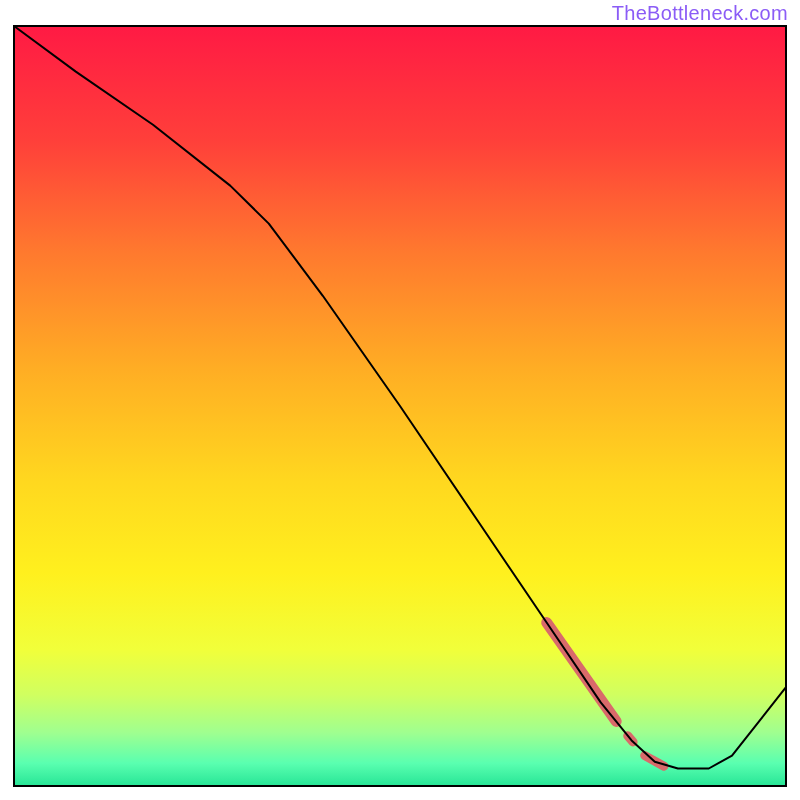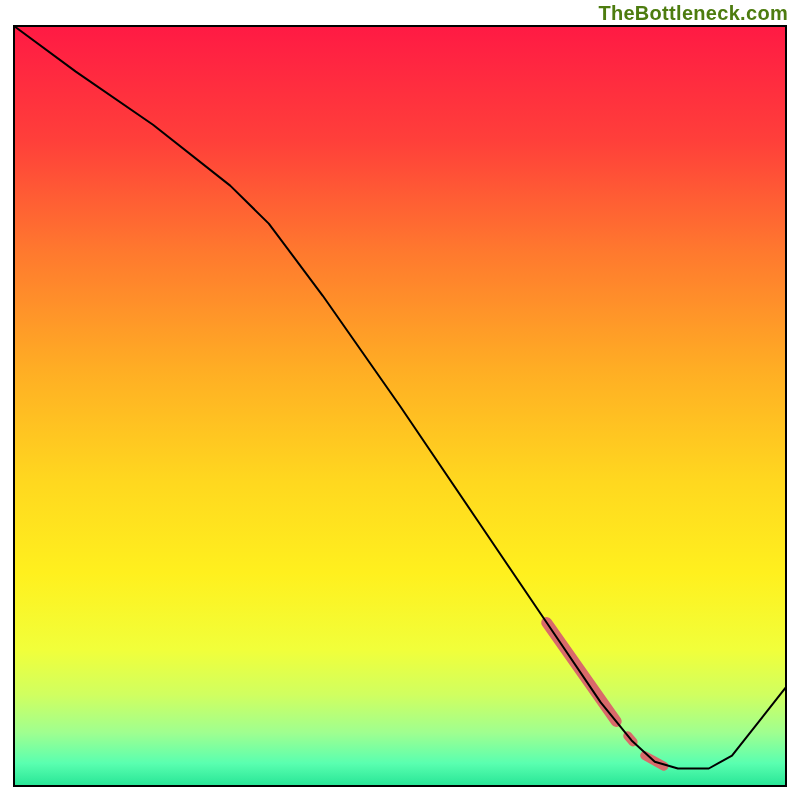--- a/index.html
+++ b/index.html
@@ -14,23 +14,23 @@
     position: absolute;
     top: 0;
     left: 0;
     width: 800px;
     height: 800px;
   }
   .watermark {
     position: absolute;
     top: 2px;
     right: 12px;
-    color: #4d7c0f;
+    color: #8b5cf6;
     font-size: 20px;
-    font-weight: bold;
+    font-weight: normal;
     letter-spacing: 0.3px;
     z-index: 10;
   }
   svg { display: block; }
 </style>
 </head>
 <body>
 
 <div class="chart-container">
   <svg width="800" height="800" viewBox="0 0 800 800">

